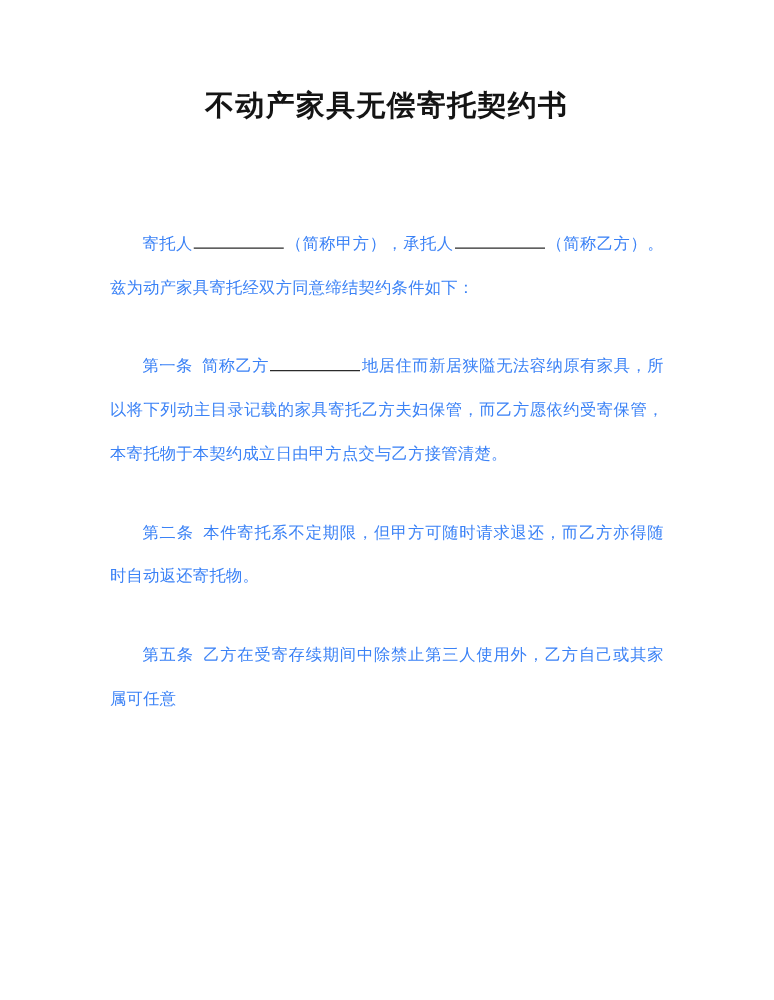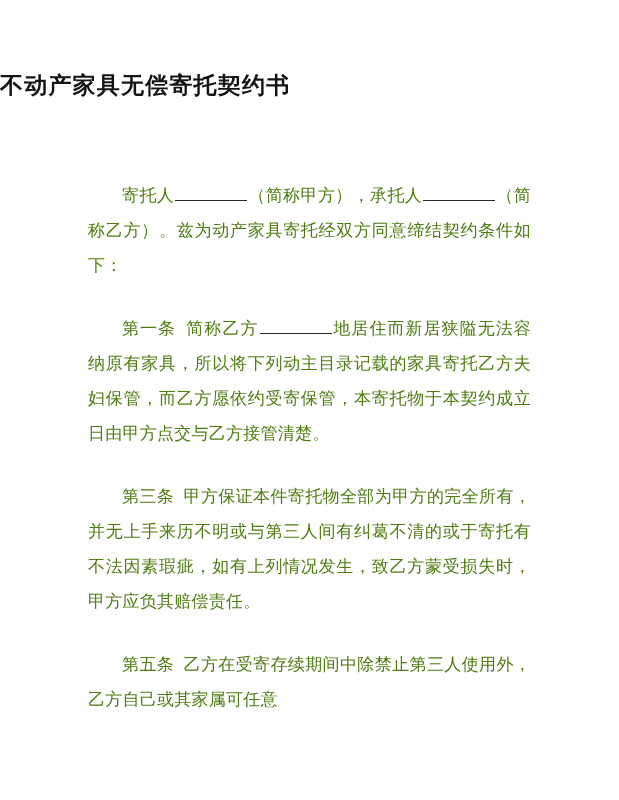--- a/index.html
+++ b/index.html
@@ -17,36 +17,37 @@
     height: 800px;
     background: #ffffff;
     overflow: hidden;
     box-sizing: border-box;
   }
   .doc-title {
     position: absolute;
     left: 0;
     top: 70px;
     width: 619px;
+    text-align: center;
     font-size: 23px;
     font-weight: bold;
     letter-spacing: 1.2px;
     color: #141414;
     line-height: 30px;
   }
   .body-block {
     position: absolute;
     left: 88px;
     top: 178px;
     width: 443px;
   }
   .para {
-    font-size: 17px;
+    font-size: 13px;
     line-height: 35px;
-    color: #4d7c0f;
+    color: #3b82f6;
     text-align: justify;
     text-justify: inter-character;
     text-indent: 2em;
     letter-spacing: 0.25px;
     margin: 0;
   }
   .para + .para {
     margin-top: 28px;
   }
   .blank {
@@ -73,20 +74,20 @@
 <div class="page">
 
   <div class="doc-title">不动产家具无偿寄托契约书</div>
 
   <div class="body-block">
 
     <p class="para"><span>寄托人</span><span class="blank"></span><span>（简称甲方），承托人</span><span class="blank"></span><span>（简称乙方）。兹为动产家具寄托经双方同意缔结契约条件如下：</span></p>
 
     <p class="para"><span class="art-label">第一条</span><span class="art-gap"></span><span>简称乙方</span><span class="blank"></span><span>地居住而新居狭隘无法容纳原有家具，所以将下列动主目录记载的家具寄托乙方夫妇保管，而乙方愿依约受寄保管，本寄托物于本契约成立日由甲方点交与乙方接管清楚。</span></p>
 
+    <p class="para"><span class="art-label">第二条</span><span class="art-gap"></span><span>本件寄托系不定期限，但甲方可随时请求退还，而乙方亦得随时自动返还寄托物。</span></p>
 
-    <p class="para"><span class="art-label">第三条</span><span class="art-gap"></span><span>甲方保证本件寄托物全部为甲方的完全所有，并无上手来历不明或与第三人间有纠葛不清的或于寄托有不法因素瑕疵，如有上列情况发生，致乙方蒙受损失时，甲方应负其赔偿责任。</span></p>
 
 
     <p class="para"><span class="art-label">第五条</span><span class="art-gap"></span><span>乙方在受寄存续期间中除禁止第三人使用外，乙方自己或其家属可任意</span></p>
 
   </div>
 </div>
 
 </body></html>

